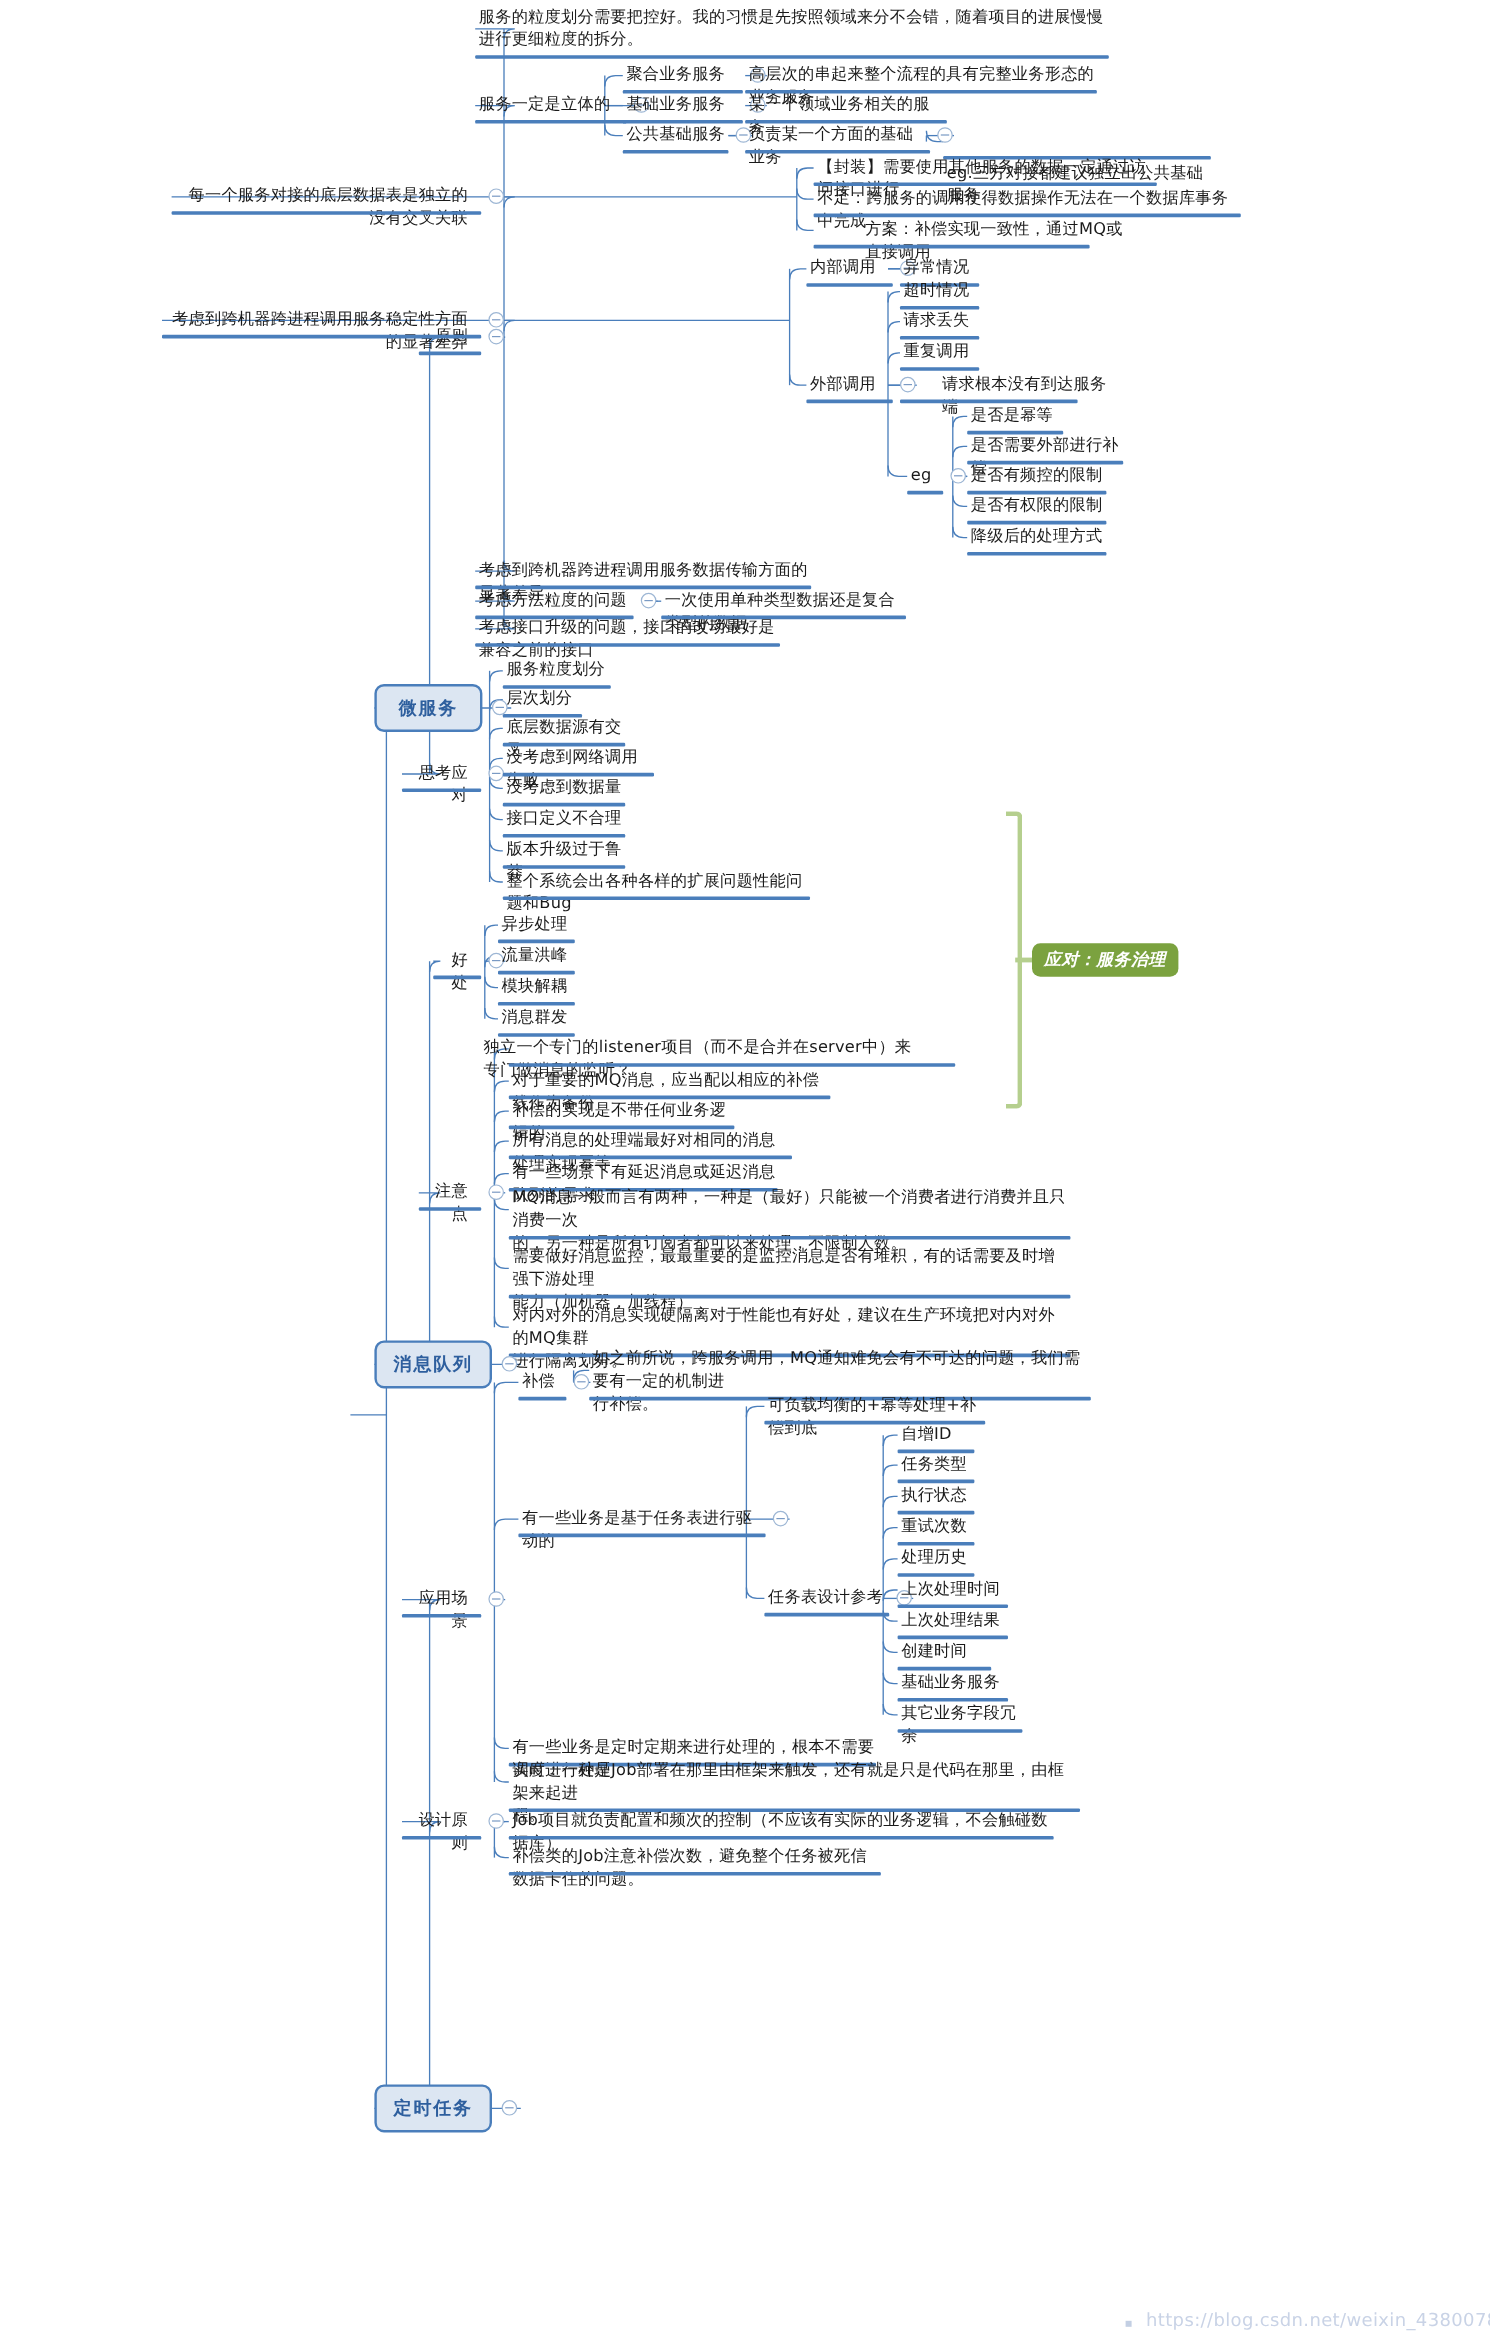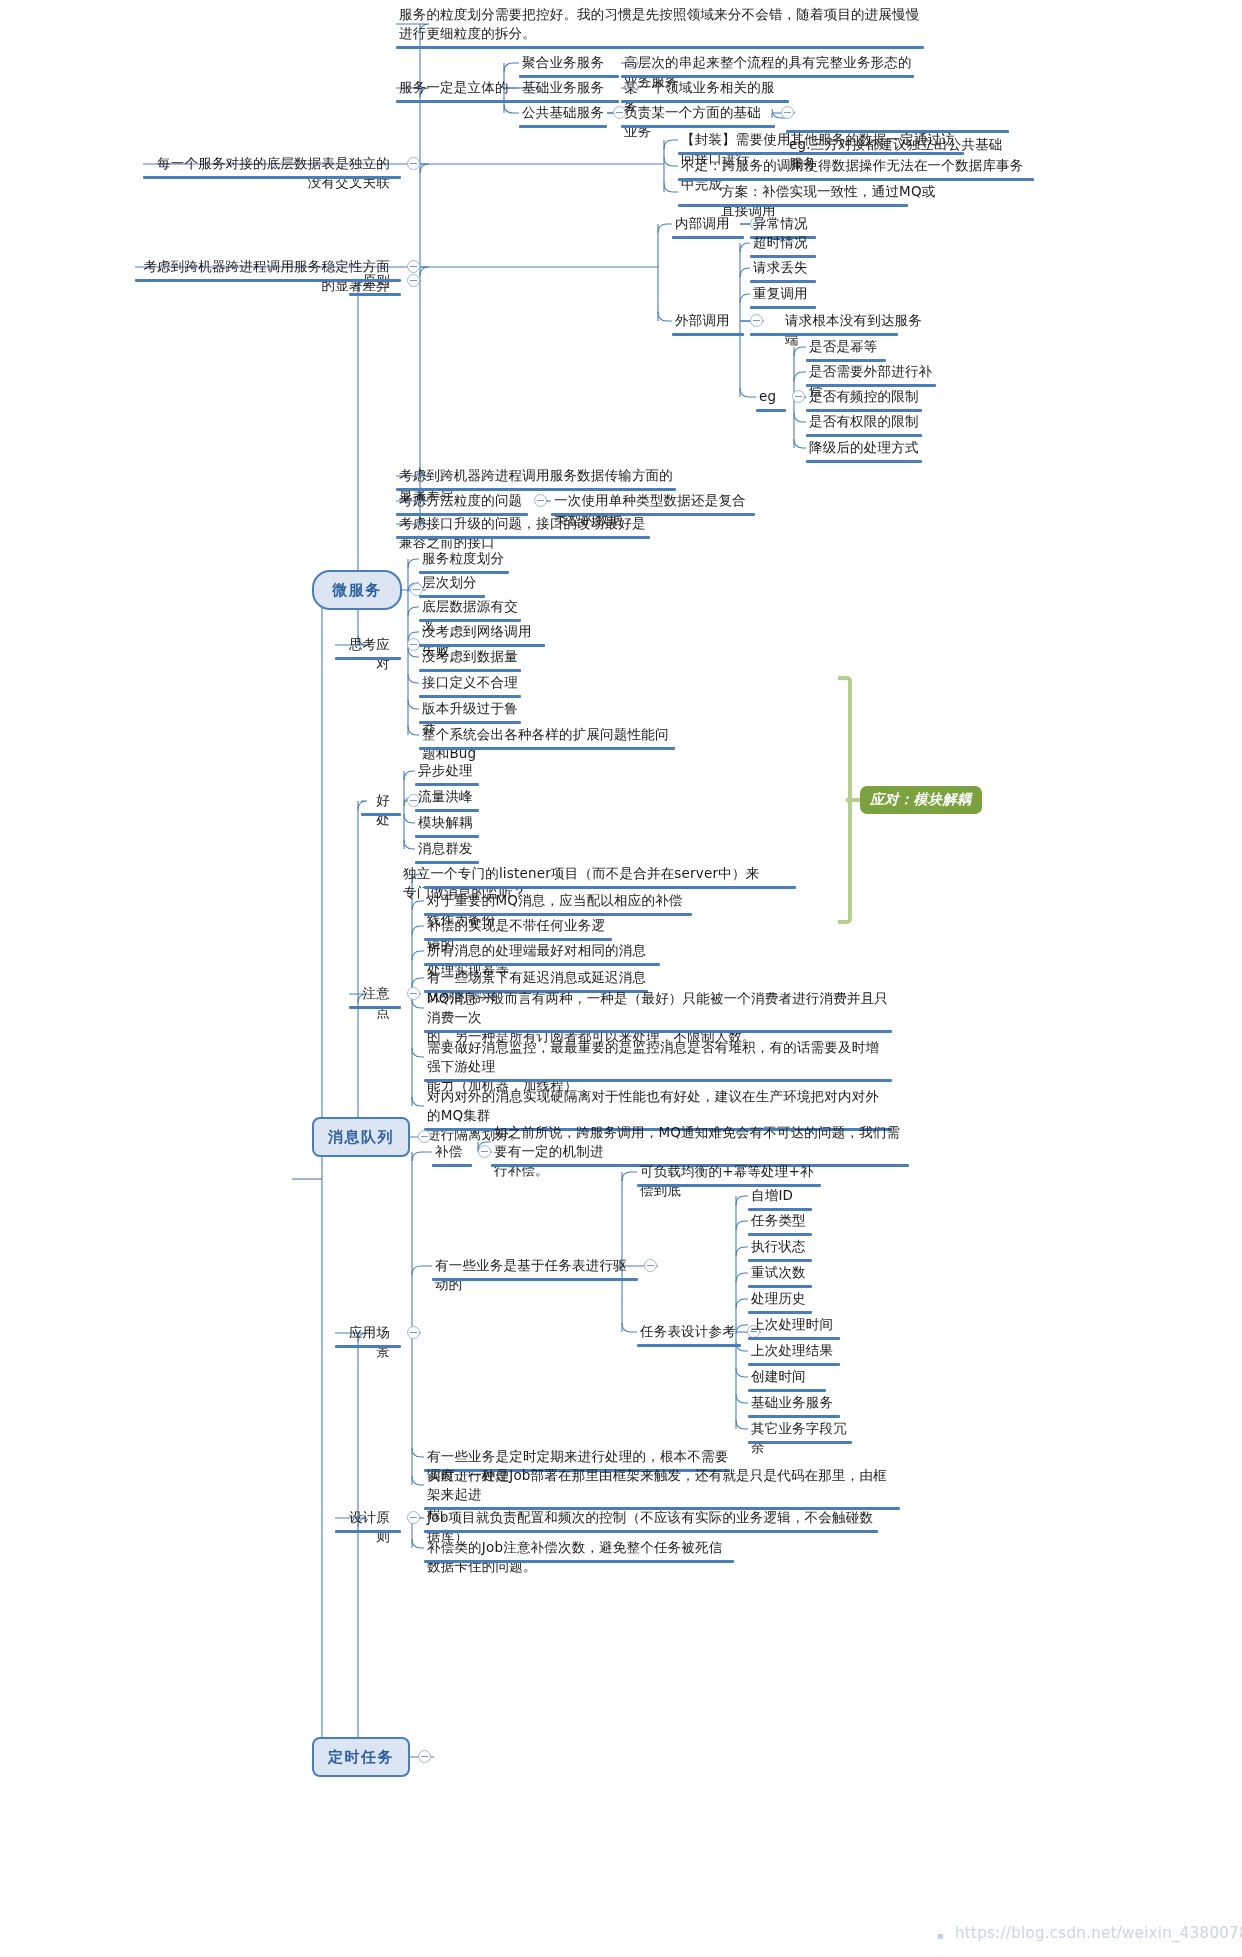--- a/index.html
+++ b/index.html
@@ -409,33 +409,33 @@
       <div class="node" style="left: 424px; top: 1465px; width: 478px;"><span class="txt">调度：一种是Job部署在那里由框架来触发，还有就是只是代码在那里，由框架来起进
 程。</span></div>
       <div class="ul" style="left: 424px; top: 1507px; width: 476px;"></div>
       <div class="node" style="left: 335px; top: 1507px; width: 58px; text-align: right;"><span class="txt">设计原则</span></div>
       <div class="ul" style="left: 335px; top: 1530px; width: 66px;"></div>
       <div class="tog" style="left: 407px; top: 1511px;"></div>
       <div class="node" style="left: 424px; top: 1507px; width: 456px;"><span class="txt">Job项目就负责配置和频次的控制（不应该有实际的业务逻辑，不会触碰数据库）</span></div>
       <div class="ul" style="left: 424px; top: 1530px; width: 454px;"></div>
       <div class="node" style="left: 424px; top: 1537px; width: 312px;"><span class="txt">补偿类的Job注意补偿次数，避免整个任务被死信数据卡住的问题。</span></div>
       <div class="ul" style="left: 424px; top: 1560px; width: 310px;"></div>
-      <div class="pill" style="left: 312px; top: 570px; width: 90px; height: 40px; border-radius: 18px;">
+      <div class="pill" style="left: 312px; top: 570px; width: 90px; height: 40px;">
         <span>微服务</span>
       </div>
       <div class="tog" style="left: 410px; top: 583px;"></div>
       <div class="pill" style="left: 312px; top: 1117px; width: 98px; height: 40px;">
         <span>消息队列</span>
       </div>
       <div class="tog" style="left: 418px; top: 1130px;"></div>
       <div class="pill" style="left: 312px; top: 1737px; width: 98px; height: 40px;">
         <span>定时任务</span>
       </div>
       <div class="tog" style="left: 418px; top: 1750px;"></div>
     </div>
 
   <div class="brk" style="left:838px;top:676px;width:14px;height:248px;"></div>
   <div class="brk-stub" style="left:846px;top:798px;width:16px;"></div>
-  <div class="summary" style="left:860px;top:786px;">应对：模块解耦</div>
+  <div class="summary" style="left:860px;top:786px;">应对：服务治理</div>
 
   <div class="wm-dot" style="left:938px;top:1934px;"></div>
   <div class="wm" style="left:955px;top:1924px;">https://blog.csdn.net/weixin_43800786</div>
 </div>
 
 </body></html>

